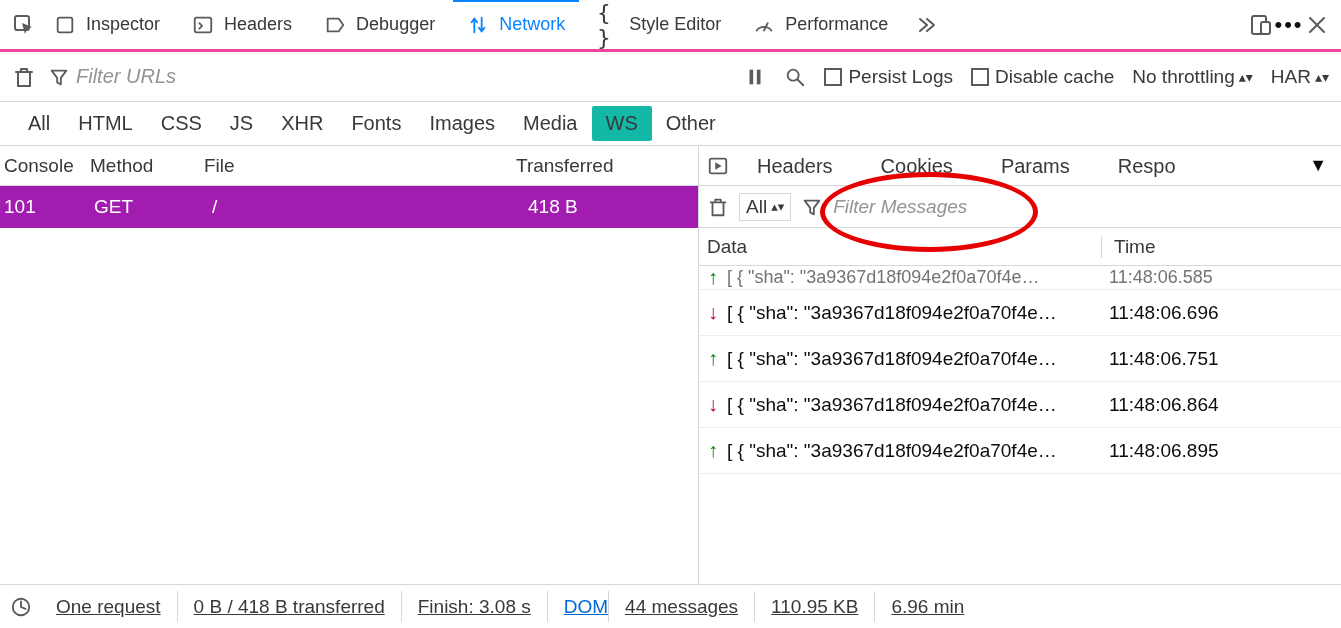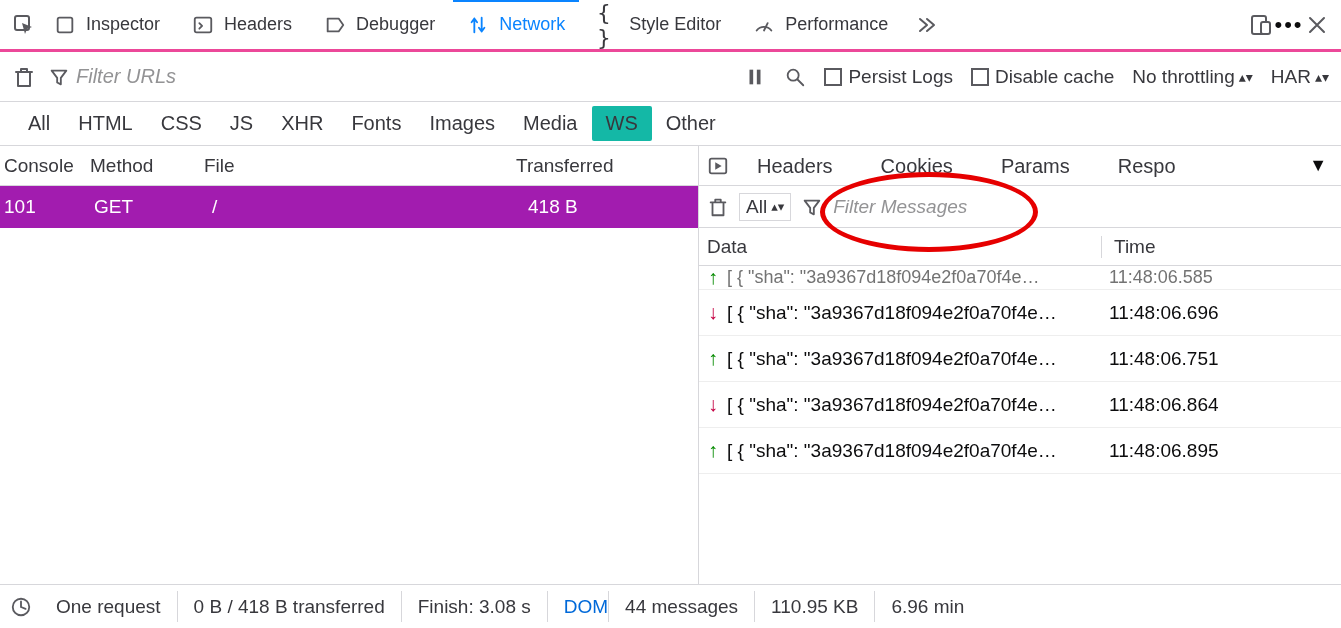--- a/index.html
+++ b/index.html
@@ -98,21 +98,21 @@
   .msg-data { flex:0 0 370px; overflow:hidden; white-space:nowrap; text-overflow:ellipsis; }
   .msg-time { padding-left:12px; }
 
   
   .statusbar {
     position:absolute; left:0; right:0; bottom:0;
     display:flex; align-items:center; height:44px;
     border-top:1px solid #d7d7db; padding:0 10px; gap:0;
     font-size:19px; color:#38383d; background:#fff;
   }
-  .statusbar .seg { padding:0 16px; border-right:1px solid #d7d7db; height:70%; display:flex; align-items:center; }
+  .statusbar .seg { padding:0 16px; border-right:1px solid #d7d7db; height:70%; display:flex; align-items:center;text-decoration:underline; }
   .statusbar .seg:first-child { border-left:none; }
   .statusbar .blue { color:#0069d9; }
 
   
   .callout {
     position:absolute;
     left:820px; top:172px;
     width:218px; height:80px;
     border:5px solid #e60000;
     border-radius:50%;

